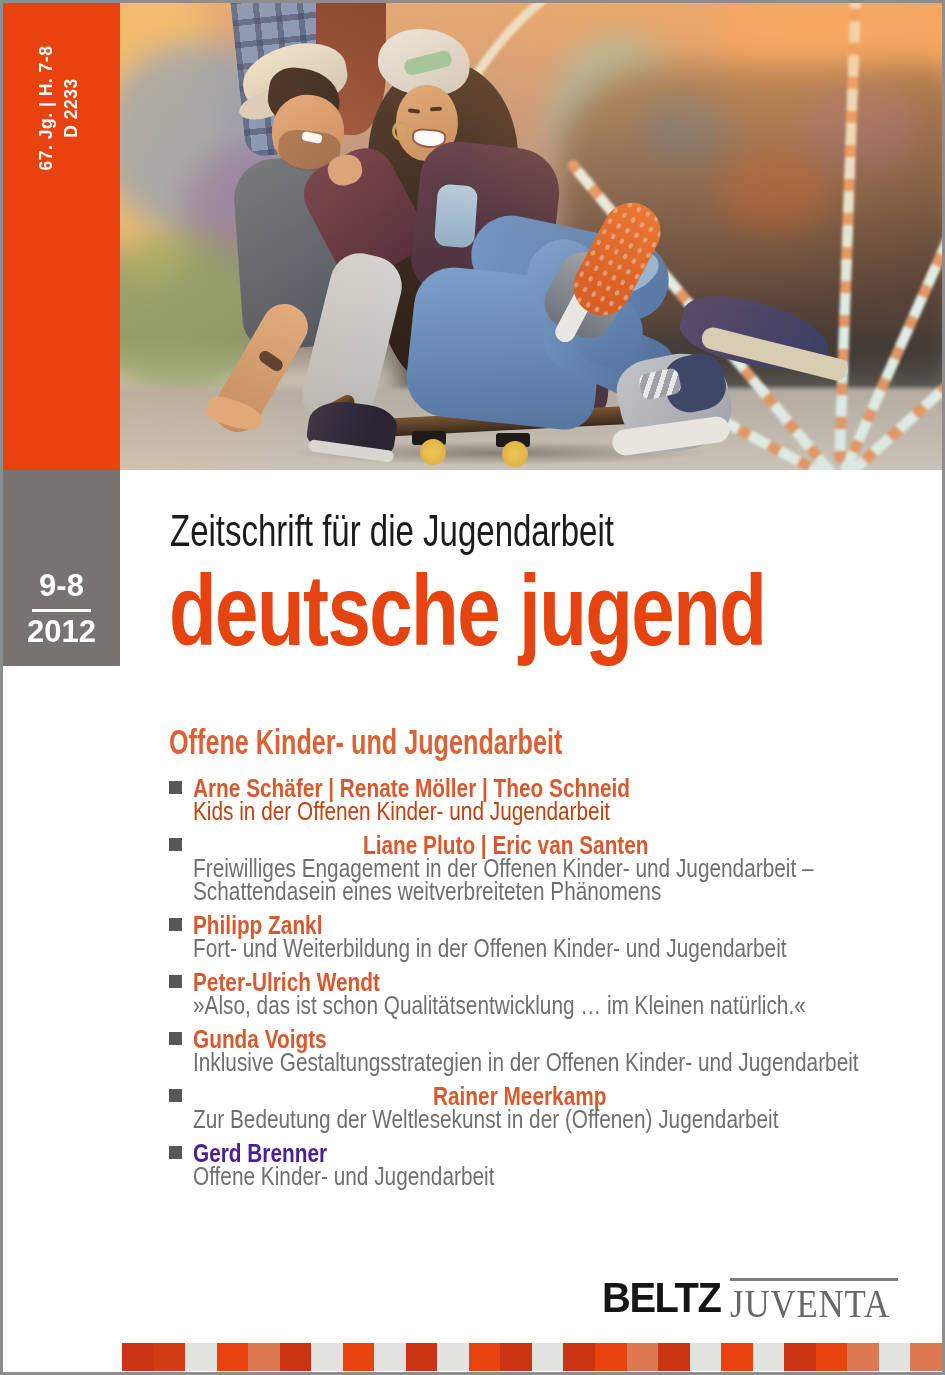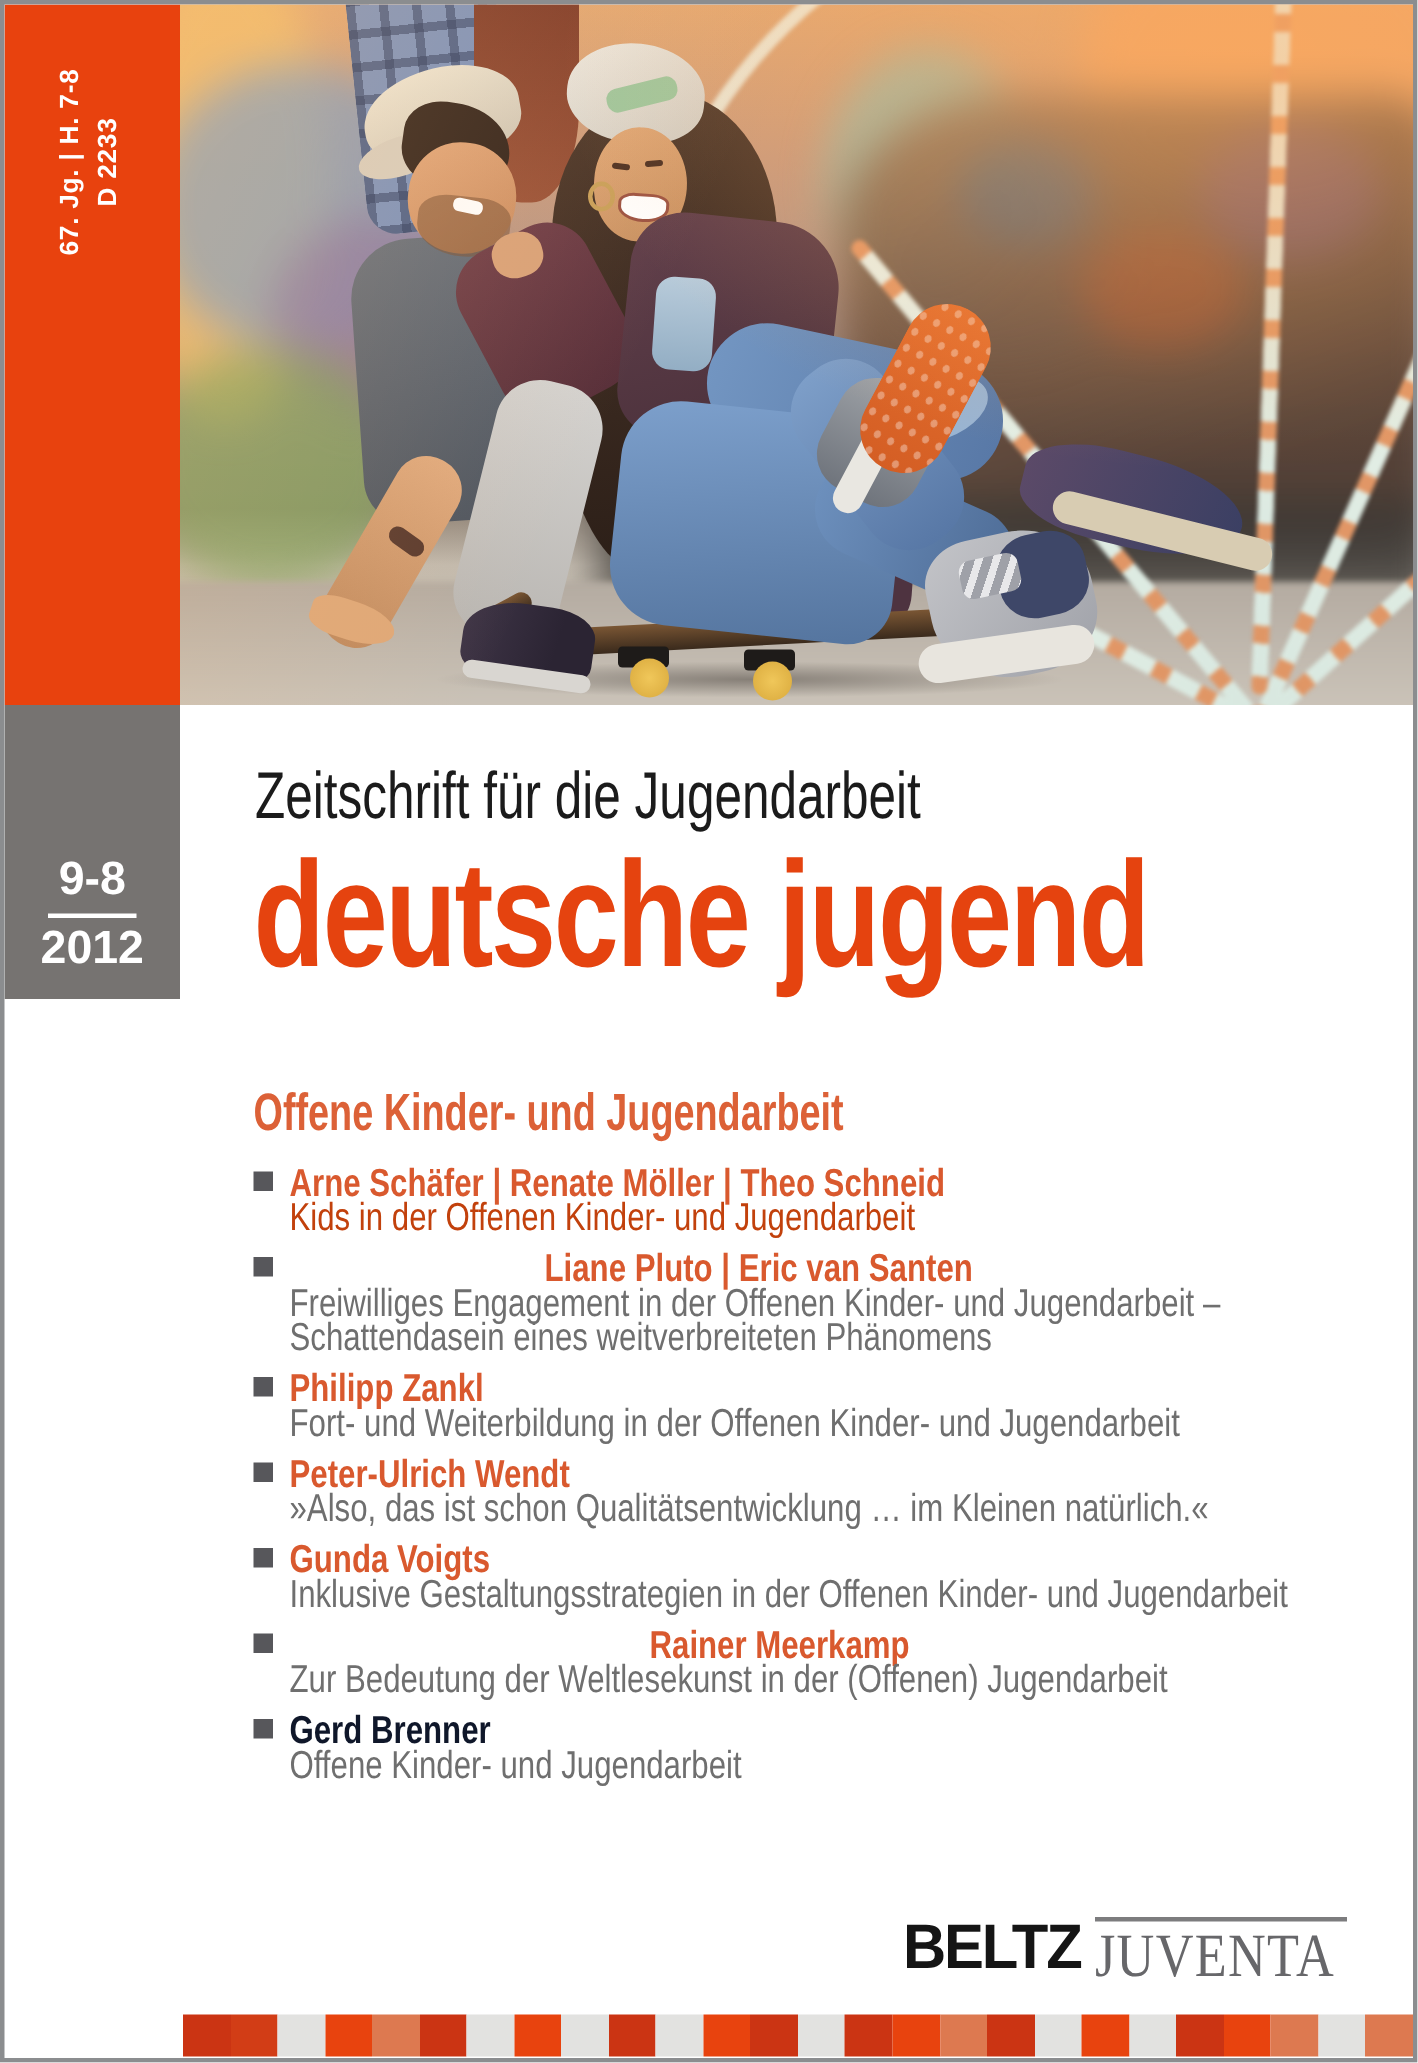--- a/index.html
+++ b/index.html
@@ -265,21 +265,21 @@
         <div class="entry-line entry-authors" style="color: rgb(217, 89, 46);"><span class="cond">Gunda Voigts</span></div>
         <div class="entry-line entry-title" style="color: rgb(111, 111, 111);"><span class="cond">Inklusive Gestaltungsstrategien in der Offenen Kinder- und Jugendarbeit</span></div>
       </div>
       <div class="toc-entry">
         <span class="bullet" style="background: rgb(87, 87, 91);"></span>
         <div class="entry-line entry-authors" style="color: rgb(217, 89, 46); text-align: center;"><span class="cond">Rainer Meerkamp</span></div>
         <div class="entry-line entry-title" style="color: rgb(111, 111, 111);"><span class="cond">Zur Bedeutung der Weltlesekunst in der (Offenen) Jugendarbeit</span></div>
       </div>
       <div class="toc-entry">
         <span class="bullet" style="background: rgb(87, 87, 91);"></span>
-        <div class="entry-line entry-authors" style="color: #0f172a;"><span class="cond">Gerd Brenner</span></div>
+        <div class="entry-line entry-authors" style="color: #4c1d95;"><span class="cond">Gerd Brenner</span></div>
         <div class="entry-line entry-title" style="color: rgb(111, 111, 111);"><span class="cond">Offene Kinder- und Jugendarbeit</span></div>
       </div>
     </div>
 
   <div class="abs beltz">BELTZ</div>
   <div class="abs juventa-wrap">
     <span class="juventa">JUVENTA</span>
   </div>
 
   <div class="abs footer-stripe">

